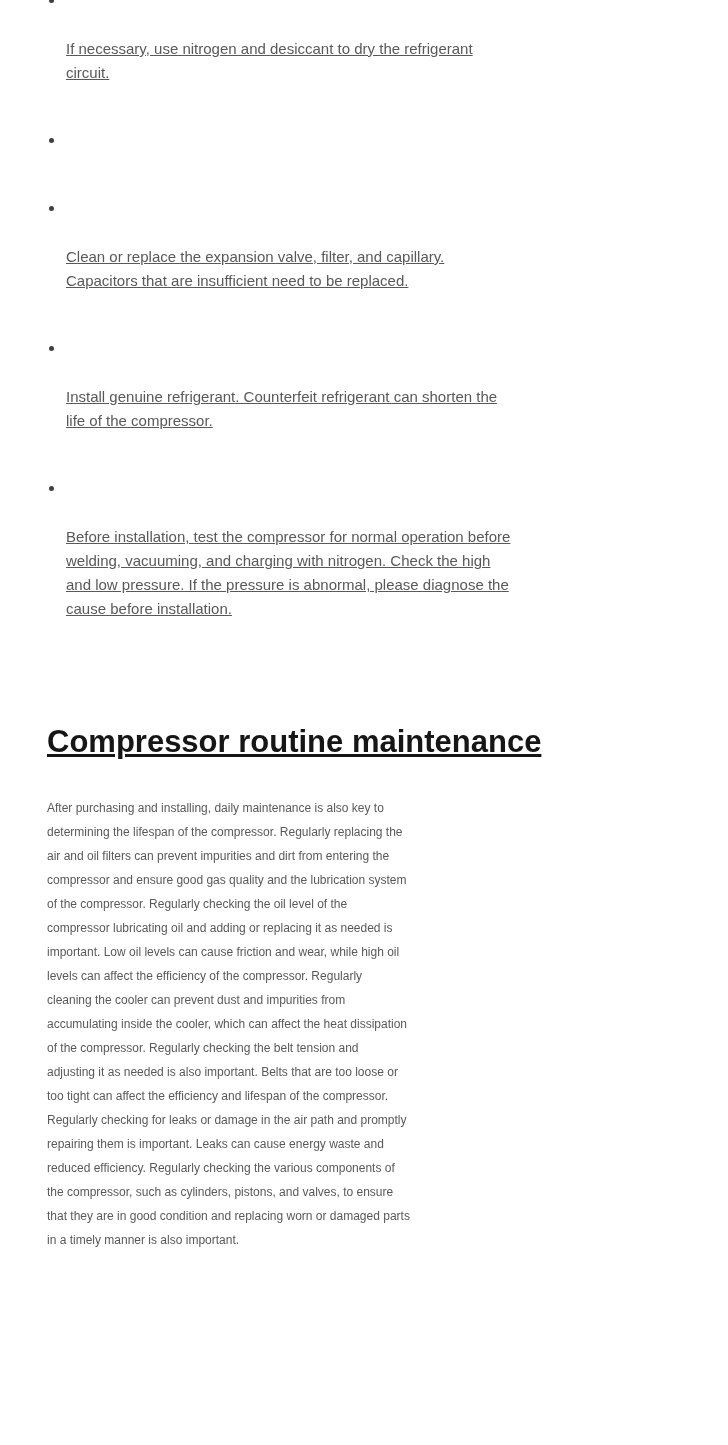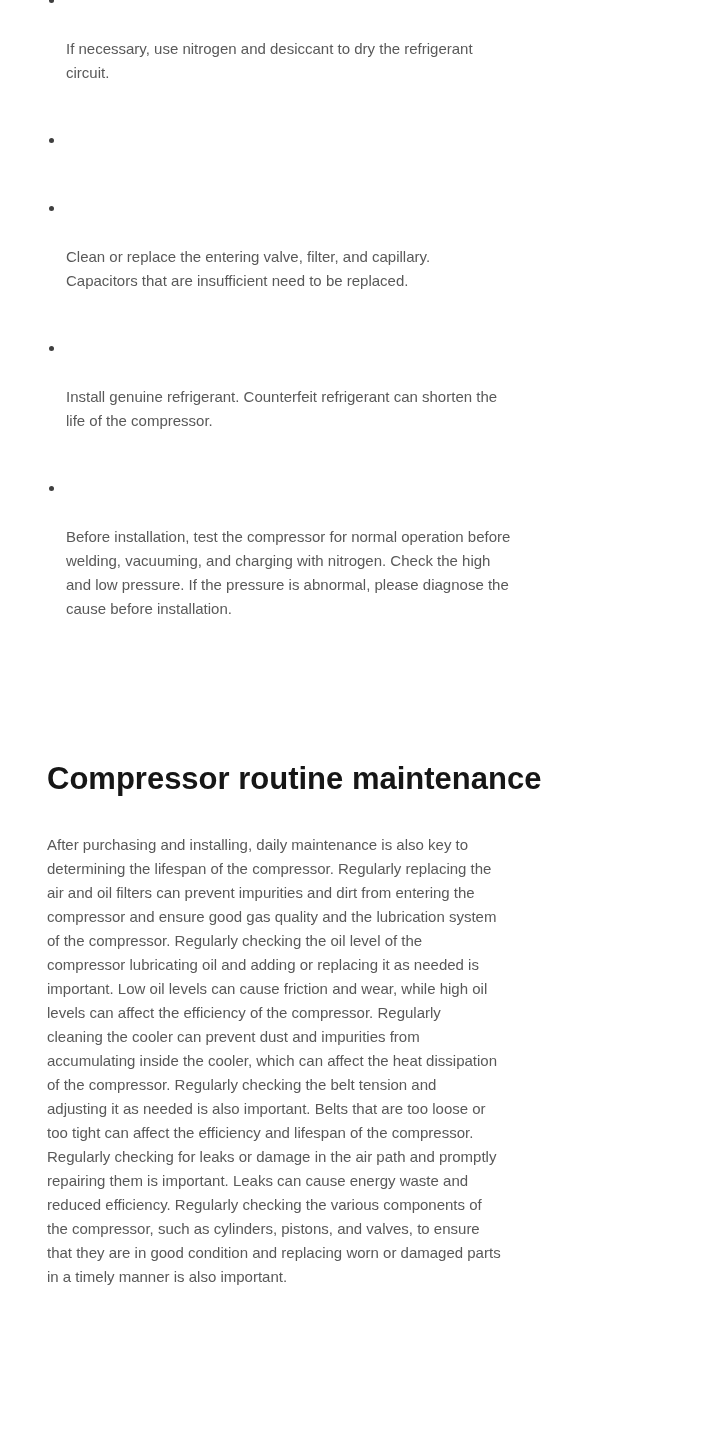--- a/index.html
+++ b/index.html
@@ -39,35 +39,36 @@
     left: 2px;
     top: 9px;
     width: 5px;
     height: 5px;
     border-radius: 50%;
     background: #3f3f3f;
   }
   .bullet-text {
     display: block;
     max-width: 450px;
+    text-decoration: underline;
   }
   
   .section-title {
     margin: 0;
     font-size: 31px;
     line-height: 41px;
     font-weight: 700;
     color: #161616;
     letter-spacing: 0;
   }
-  .maintenance-title { margin-top: 113px; }
+  .maintenance-title { margin-top: 76px; text-decoration: underline; }
   
   .body-paragraph {
     margin: 34px 0 8px 0;
-    font-size: 15px;
+    font-size: 12px;
     line-height: 24px;
     color: #595959;
     white-space: pre-line;
     max-width: 470px;
   }
 </style>
 </head>
 <body>
 
 <div class="page">
@@ -76,21 +77,21 @@
     <li class="bullet-item">
       <span class="dot"></span>
       <span class="bullet-text">If necessary, use nitrogen and desiccant to dry the refrigerant
 circuit.</span>
     </li>
     <li class="bullet-item">
       <span class="dot"></span>
     </li>
     <li class="bullet-item">
       <span class="dot"></span>
-      <span class="bullet-text">Clean or replace the entering valve, filter, and capillary.
+      <span class="bullet-text">Clean or replace the expansion valve, filter, and capillary.
 Capacitors that are insufficient need to be replaced.</span>
     </li>
     <li class="bullet-item">
       <span class="dot"></span>
       <span class="bullet-text">Install genuine refrigerant. Counterfeit refrigerant can shorten the
 life of the compressor.</span>
     </li>
     <li class="bullet-item">
       <span class="dot"></span>
       <span class="bullet-text">Before installation, test the compressor for normal operation before

